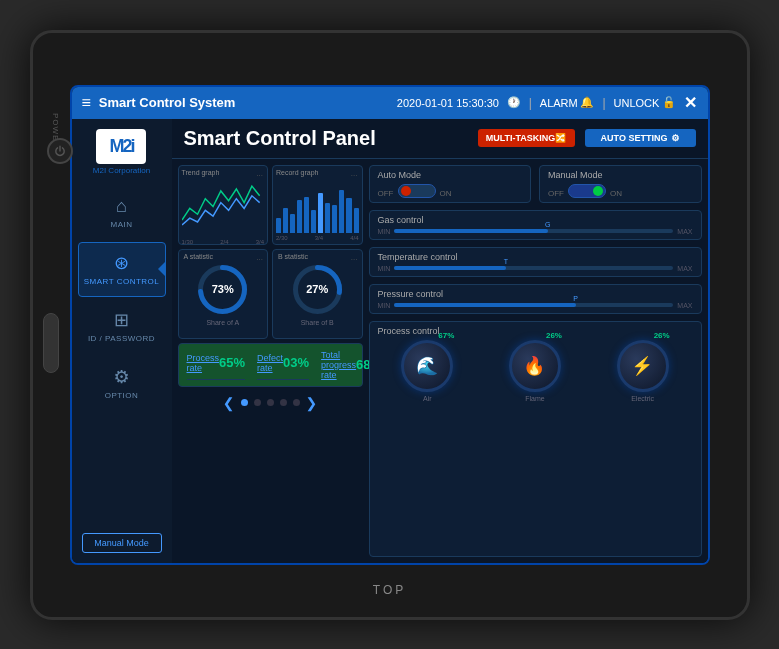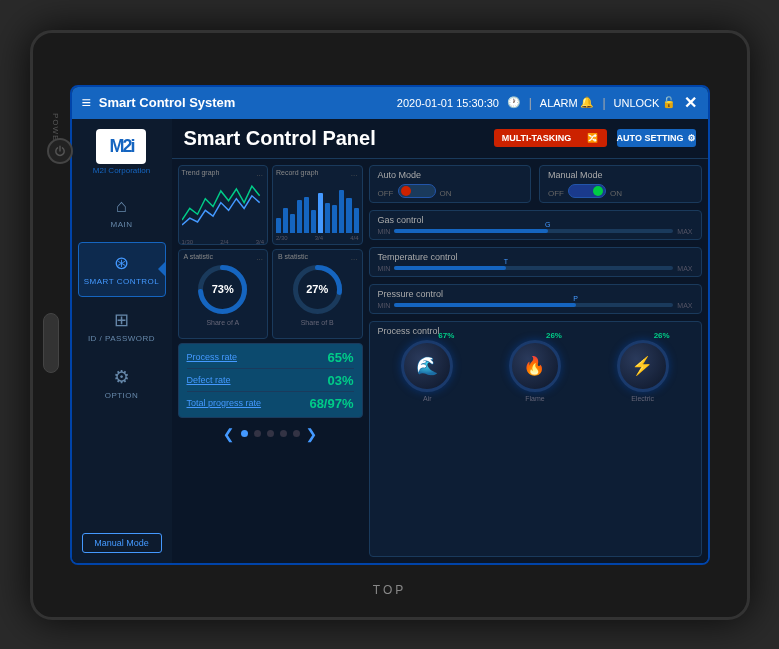--- a/index.html
+++ b/index.html
@@ -251,29 +251,29 @@
       flex: 1;
     }
     .btn-multitasking {
       background: #cc2200;
       color: white;
       font-size: 9px;
       padding: 4px 8px;
       border-radius: 3px;
       display: flex;
       align-items: center;
-      gap: 16px;
+      gap: 0;
       cursor: pointer;
       font-weight: bold;
     }
     .btn-autosetting {
       background: #1565c0;
       color: white;
       font-size: 9px;
-      padding: 4px 0;
+      padding: 4px 16px;
       border-radius: 3px;
       display: flex;
       align-items: flex-end;
       gap: 4px;
       cursor: pointer;
       font-weight: bold;
     }
     
     .content-body {
       display: flex;
@@ -392,27 +392,27 @@
       font-size: 11px;
       font-weight: bold;
     }
     .stat-sub-label {
       color: #667;
       font-size: 7px;
       margin-top: 2px;
     }
     
     .metrics-box {
-      background: #0c4a6e;
+      background: #14532d;
       border: 1px solid #1a3a5c;
       border-radius: 4px;
       padding: 6px 8px;
       display: flex;
-      flex-direction: column;
-      gap: 4px;
+      flex-direction: row;
+      gap: 12px;
     }
     .metric-row {
       display: flex;
       align-items: center;
       justify-content: space-between;
       border-bottom: 1px solid #1a3a5c;
       padding-bottom: 3px;
     }
     .metric-row:last-child { border-bottom: none; padding-bottom: 0; }
     .metric-name {

